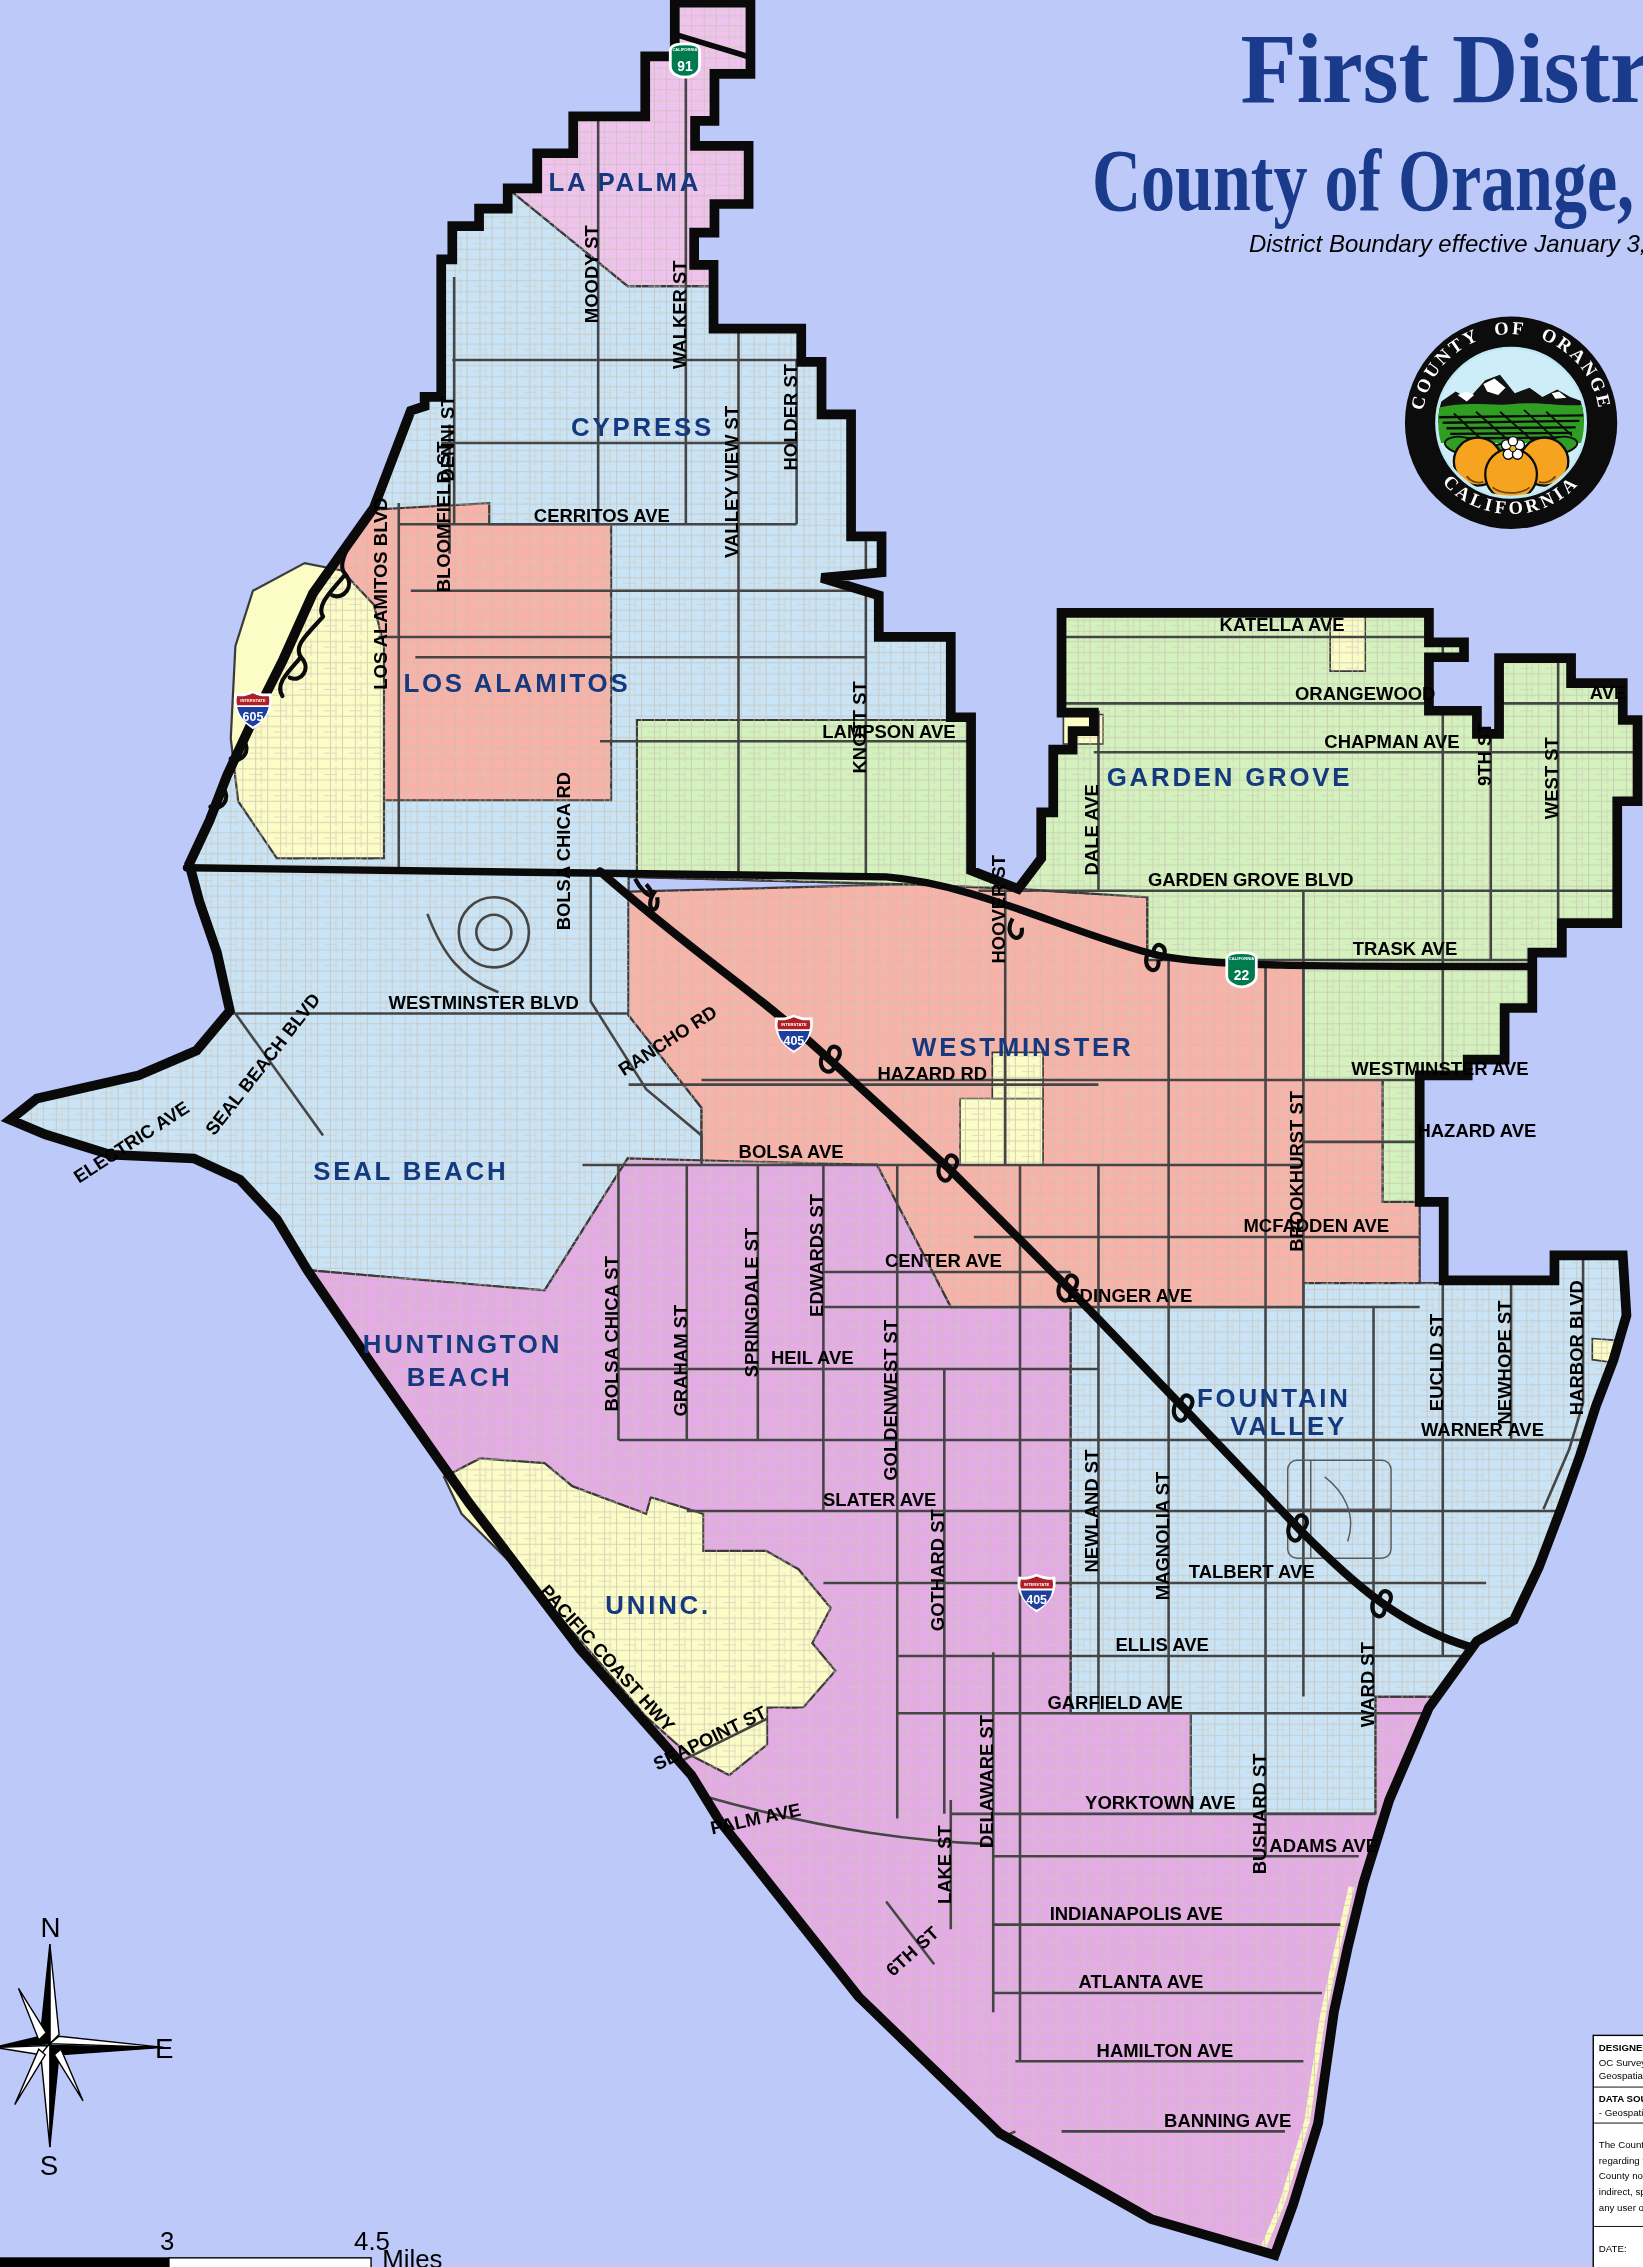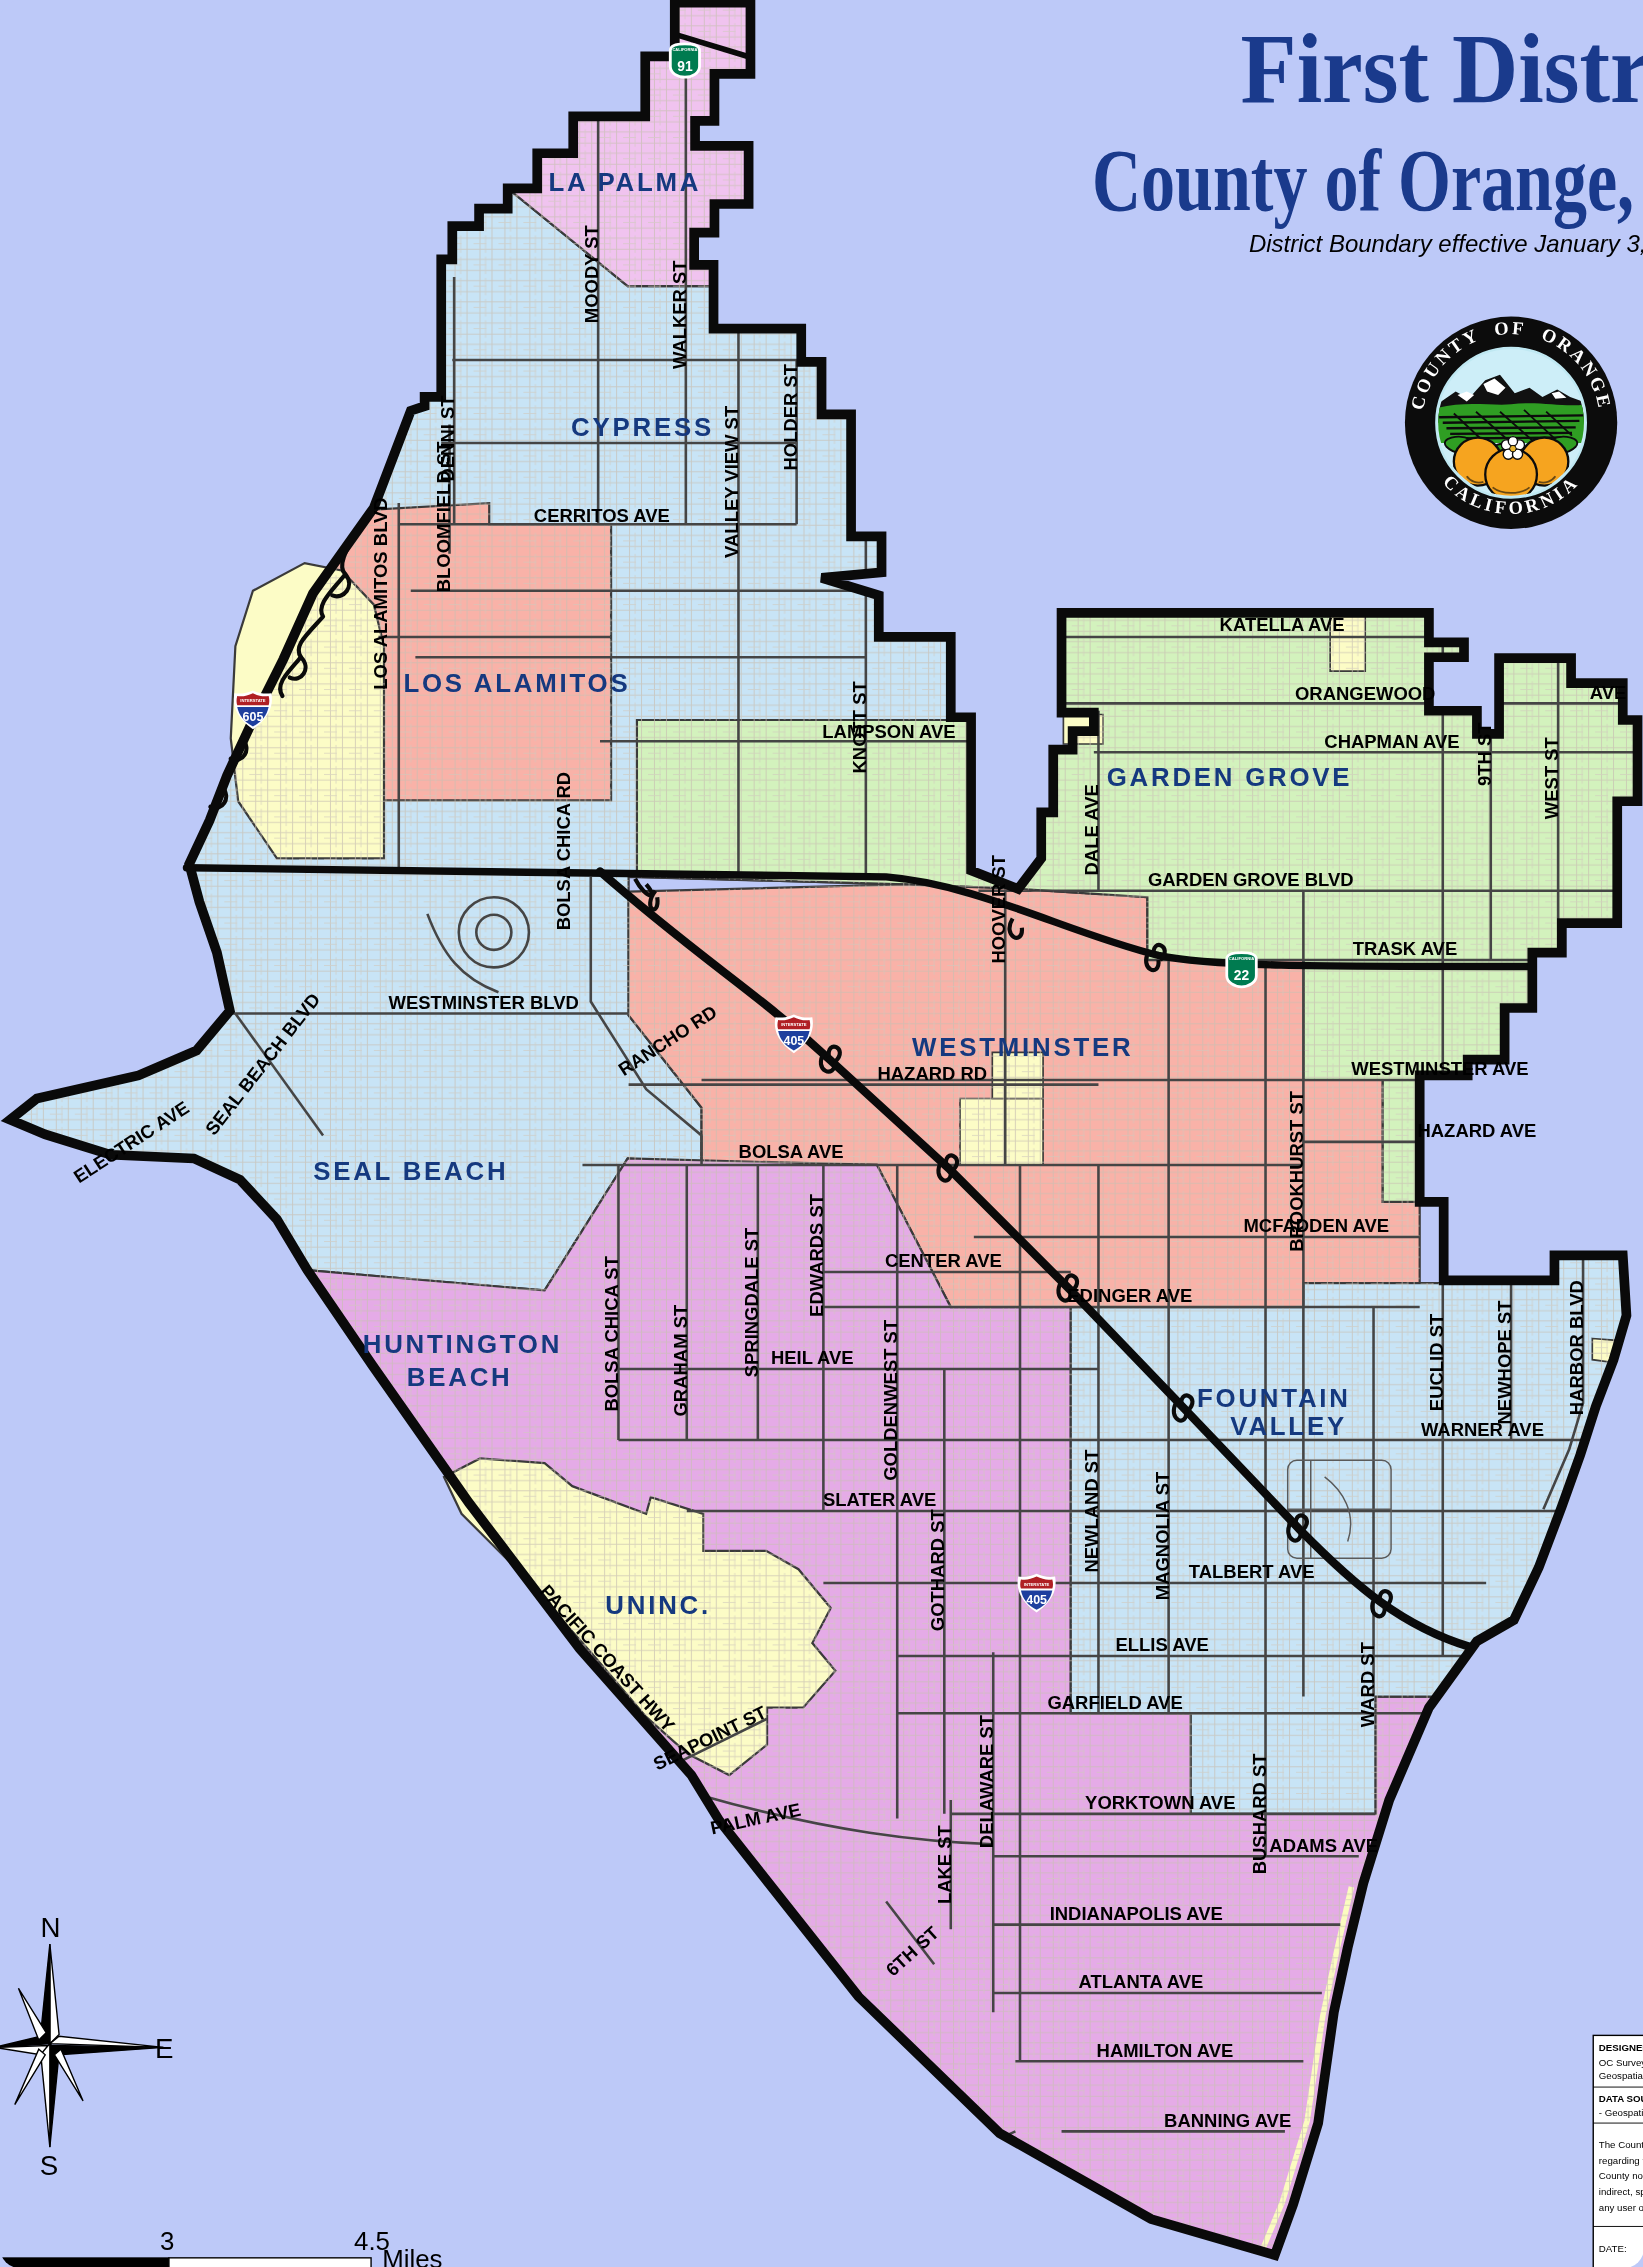--- a/index.html
+++ b/index.html
@@ -1,16 +1,16 @@
 <!DOCTYPE html>
 <html style="font-size:14.8px"><head>
 <meta charset="utf-8">
 <style>
 html,body{margin:0;padding:0;background:#bdc9f8;}
-#map{position:relative;width:1644px;height:2268px;overflow:hidden;font-family:"Liberation Sans",sans-serif;border-radius:20px;}
+#map{position:relative;width:1644px;height:2268px;overflow:hidden;font-family:"Liberation Sans",sans-serif;}
 svg{position:absolute;top:0;left:0;}
 text{font-family:"Liberation Sans",sans-serif;}
 </style>
 </head>
 <body>
 <div id="map">
 <svg width="1644" height="2268" viewBox="0 0 1781 2457">
 <defs>
 <pattern id="streets" width="27" height="23" patternUnits="userSpaceOnUse">
 <rect width="27" height="23" fill="none"></rect>

